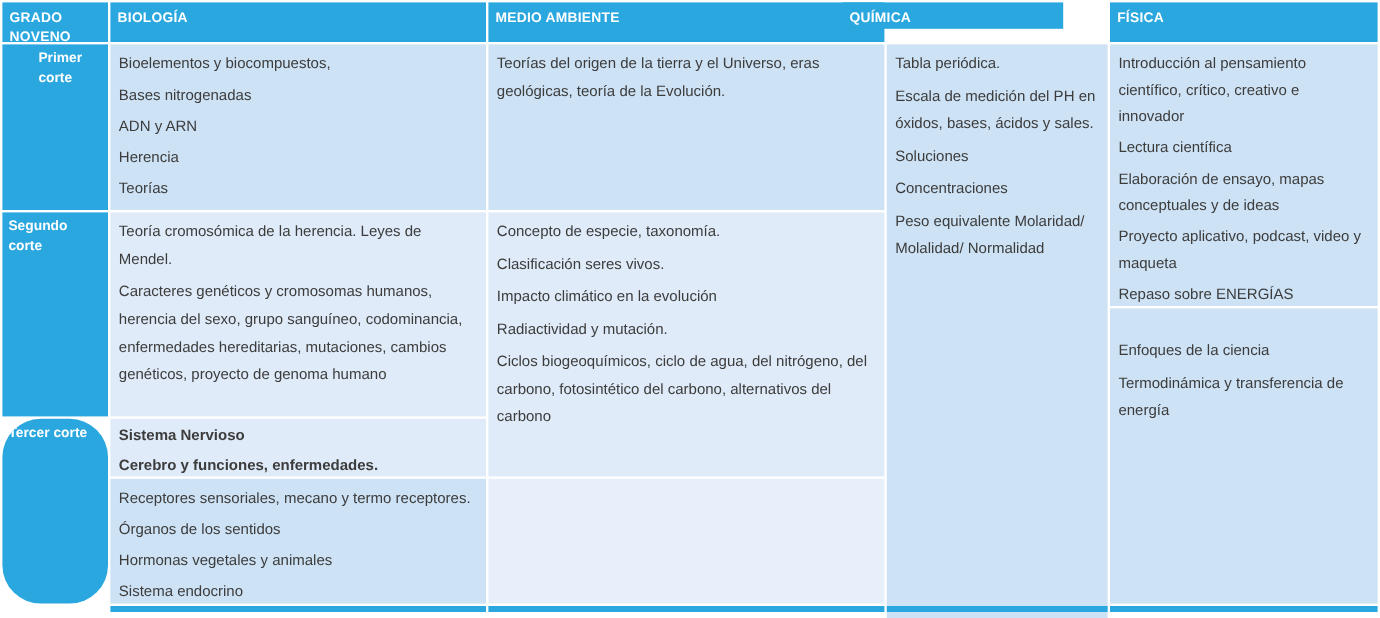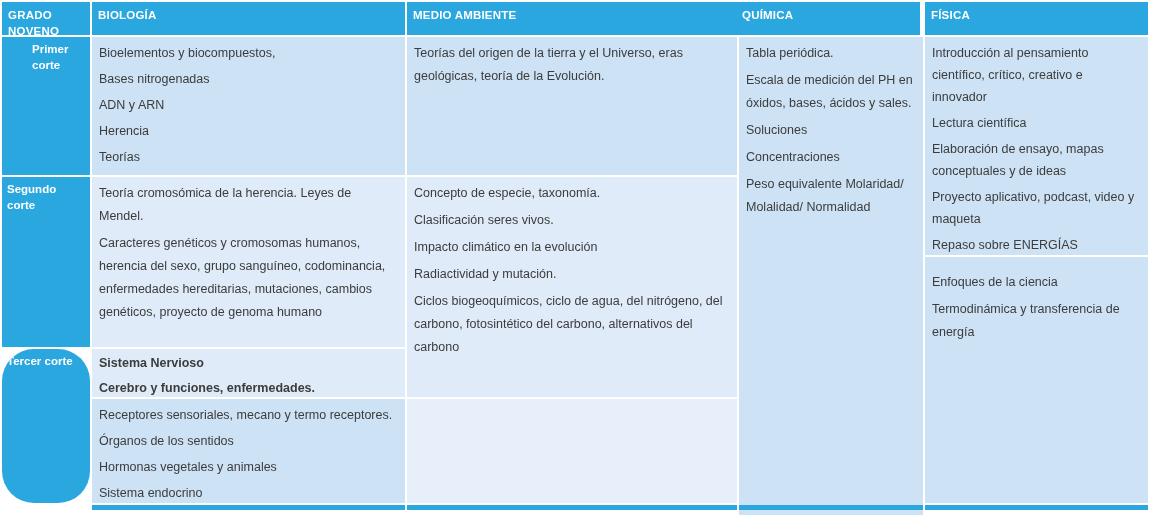--- a/index.html
+++ b/index.html
@@ -14,32 +14,32 @@
   .rowlabel { font-size:11.5px; line-height:16px; padding:4px 8px 0 5px; }
   .band-a { background:var(--band-dark,#CDE2F5); }
   .band-b { background:var(--band-light,#DFEBF8); }
   .band-c { background:var(--band-lighter,#E7F0FA); }
   .body-cell { padding:5px 8px 0 7px; font-size:12.5px; line-height:23px; color:var(--body-text,#3C3C3C); }
   .body-cell p { margin:0 0 4px 0; }
   .lh22 { line-height:22px; }
   .tight { padding-top:3px; line-height:22px; }
   .tight p { margin-bottom:3px; }
   .sp3 p { margin-bottom:3px; }
-  .pt30 { padding-top:14px; }
+  .pt30 { padding-top:24px; }
   .strip { position:absolute; height:5px; background:var(--header-blue,#2AA7DF); }
 </style>
 </head>
 <body>
 
 <div id="screen">
 
   <div class="cell blue hdr" style="left:2px;top:2px;width:88px;height:33px;">GRADO NOVENO</div>
   <div class="cell blue hdr" style="left:92px;top:2px;width:313px;height:33px;">BIOLOGÍA</div>
   <div class="cell blue hdr" style="left:407px;top:2px;width:330px;height:33px;">MEDIO AMBIENTE</div>
-  <div class="cell blue hdr" style="left:736px;top:2px;width:184px;height:33px;">QUÍMICA</div>
+  <div class="cell blue hdr" style="left:702px;top:2px;width:184px;height:22px;">QUÍMICA</div>
   <div class="cell blue hdr" style="left:925px;top:2px;width:223px;height:33px;">FÍSICA</div>
 
   <div class="cell blue rowlabel" style="left:2px;top:37px;width:88px;height:138px;padding-left:30px;">Primer corte</div>
   <div class="cell blue rowlabel" style="left:2px;top:177px;width:88px;height:170px;">Segundo corte</div>
   <div class="cell blue rowlabel" style="left:2px;top:349px;width:88px;height:154px;border-radius:32px;">Tercer corte</div>
 
   <div class="cell band-a body-cell sp3" style="left:92px;top:37px;width:313px;height:138px;">
       <p>Bioelementos y biocompuestos,</p>
       <p>Bases nitrogenadas</p>
       <p>ADN y ARN</p>

